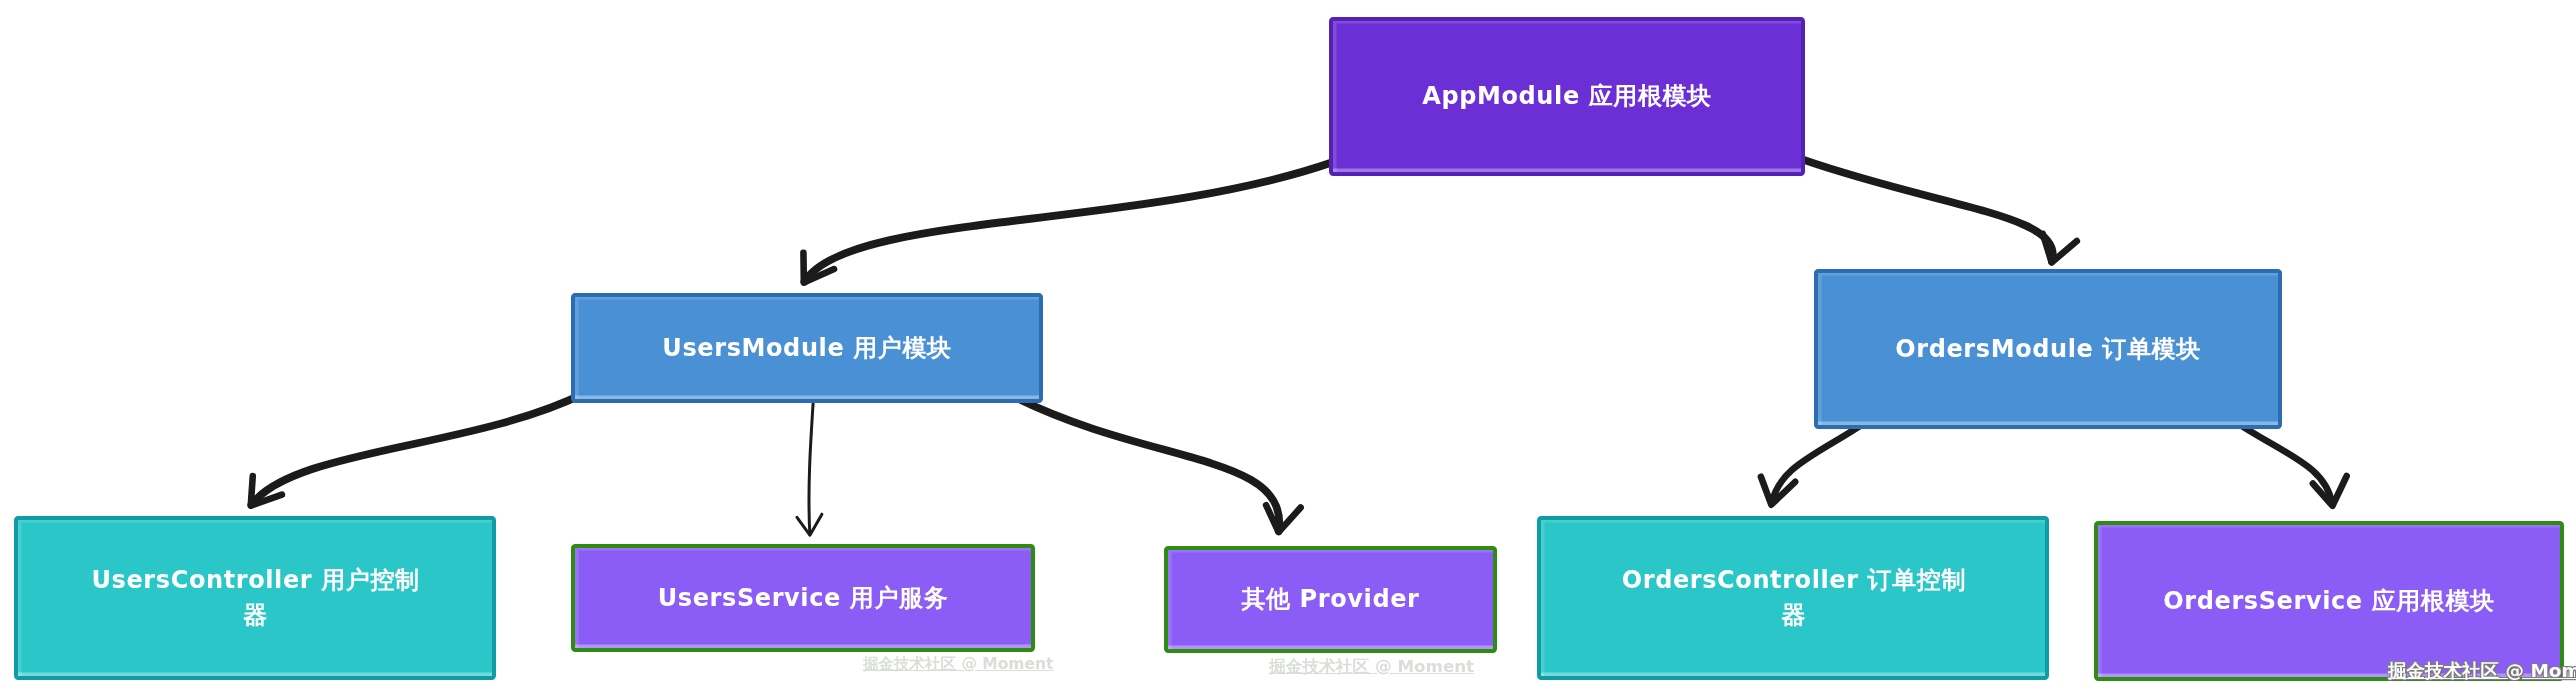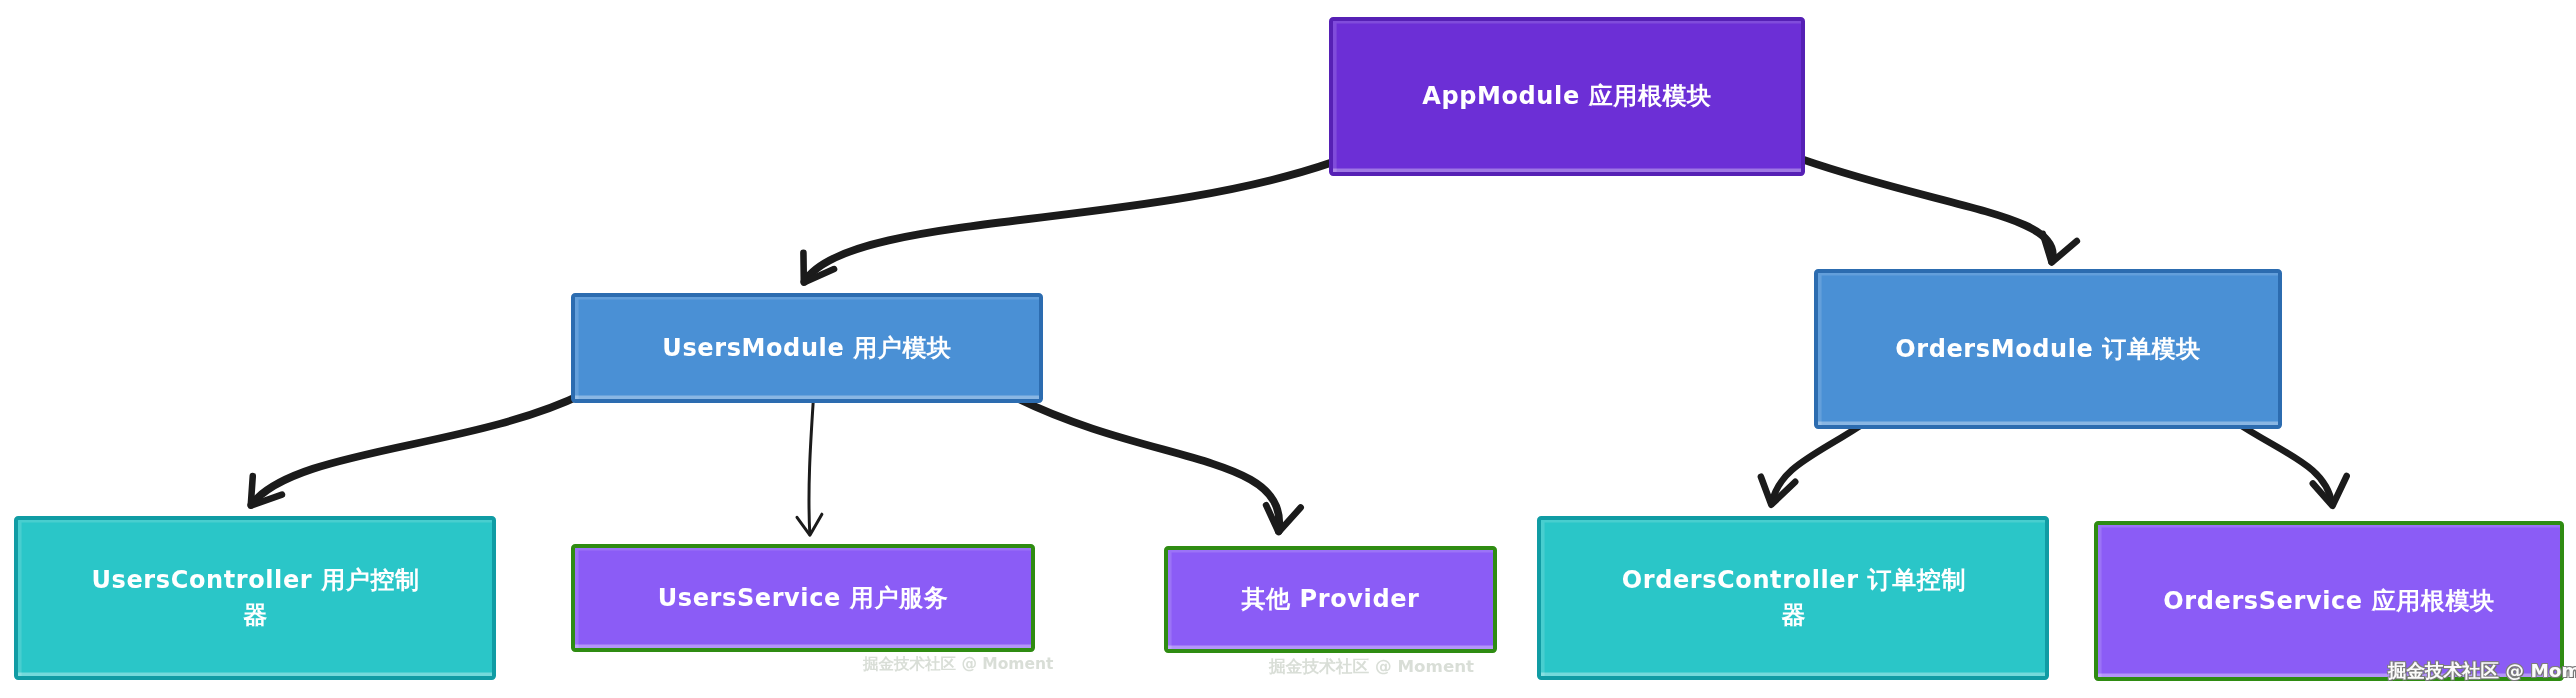--- a/index.html
+++ b/index.html
@@ -35,20 +35,21 @@
   #n-users-controller {left:13.7px;  top:516px; width:482px;height:164px;}
   #n-users-service    {left:571px; top:544px; width:464px;height:108px;}
   #n-other-provider   {left:1121px;top:546px; width:333px;height:107px;margin-left:43px;}
   #n-orders-controller{left:1537px;top:516px; width:512px;height:164px;}
   #n-orders-service   {left:2094px;top:521px; width:470px;height:160px;}
 
   .wm{
     position:absolute;
     font-weight:bold;
     white-space:nowrap;
+    text-decoration:underline;
   }
   .wm-faint{color:#d9ded7;font-size:15.5px;}
   #wm-1{left:863px;top:654px;}
   #wm-2{left:1269px;top:655px;font-size:16.7px;}
   #wm-main{
     left:2388px;top:658px;
     font-size:18.5px;color:#fbfbfb;
     text-shadow:-0.9px -0.9px 0 #7d7d7d,0.9px -0.9px 0 #7d7d7d,-0.9px 0.9px 0 #7d7d7d,1.2px 1.2px 0.6px #6f6f6f;
   }
 </style>

